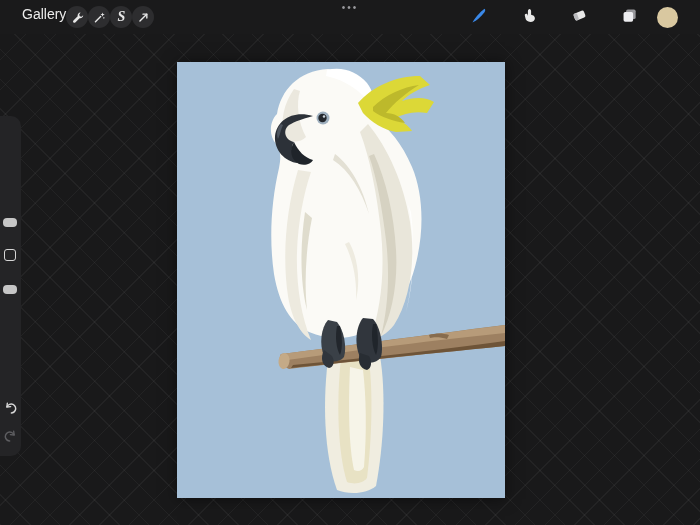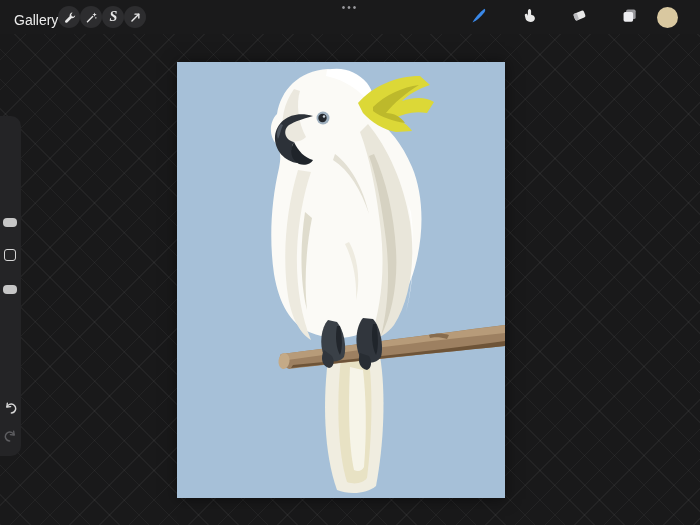--- a/index.html
+++ b/index.html
@@ -5,21 +5,21 @@
   html,body{margin:0;padding:0;}
   body{
     width:700px;height:525px;position:relative;overflow:hidden;
     font-family:"Liberation Sans","DejaVu Sans",sans-serif;
     background-color:#19191a;
     background-image:
       repeating-linear-gradient(45deg, rgba(255,255,255,0.045) 0px, rgba(255,255,255,0.045) 1px, transparent 1px, transparent 21px),
       repeating-linear-gradient(135deg, rgba(255,255,255,0.045) 0px, rgba(255,255,255,0.045) 1px, transparent 1px, transparent 21px);
   }
   .topbar{position:absolute;top:0;left:0;right:0;height:34px;background:#1a1a1b;display:flex;align-items:center;z-index:5;}
-  .topbar-left{display:flex;align-items:flex-end;padding-left:14px;}
+  .topbar-left{display:flex;align-items:flex-start;padding-left:22px;}
   .gallery{color:#ececec;font-size:14px;cursor:default;background:none;border:none;padding:0;font-family:inherit;}
   .iconbtn{width:22px;height:22px;border-radius:50%;background:#2d2d2f;display:flex;align-items:center;justify-content:center;border:none;padding:0;cursor:pointer;}
   .iconbtn svg{display:block;}
   .sel-s{font-family:"Liberation Serif","DejaVu Serif",serif;font-style:italic;font-weight:bold;font-size:14px;color:#e8e8e8;line-height:1;}
   .topbar-center{position:absolute;left:50%;transform:translateX(-50%);top:1px;color:#9a9a9e;font-size:10px;letter-spacing:2px;cursor:pointer;background:none;border:none;}
   .topbar-right{position:absolute;right:0;top:0;height:34px;display:flex;align-items:center;gap:28px;padding-right:22px;}
   .plainbtn{background:none;border:none;padding:0;width:22px;height:22px;display:flex;align-items:center;justify-content:center;cursor:pointer;}
   .swatch-btn{margin-left:-12px;}
   .swatch{width:21px;height:21px;border-radius:50%;background:#d9c8a0;}
   .sidebar{position:absolute;left:0;top:116px;width:21px;height:340px;background:#242426;border-radius:0 10px 10px 0;z-index:4;}

